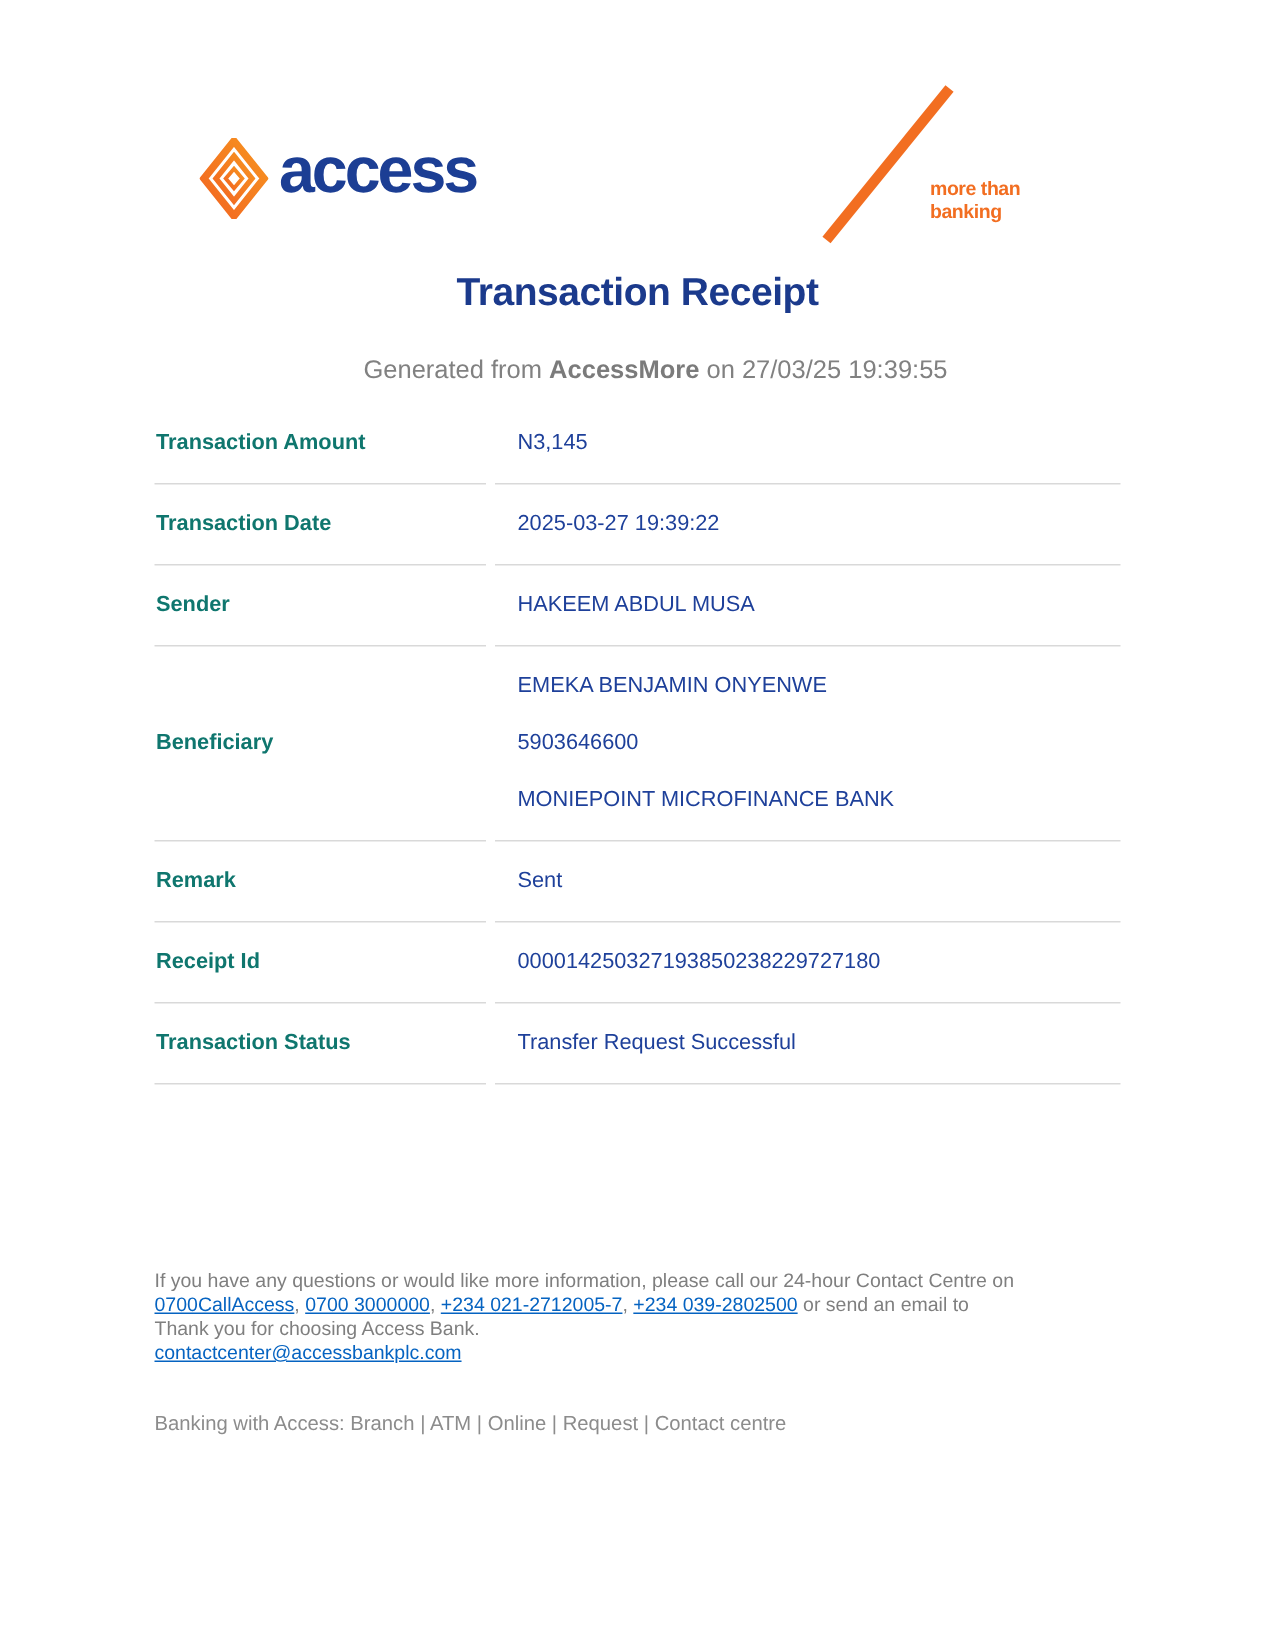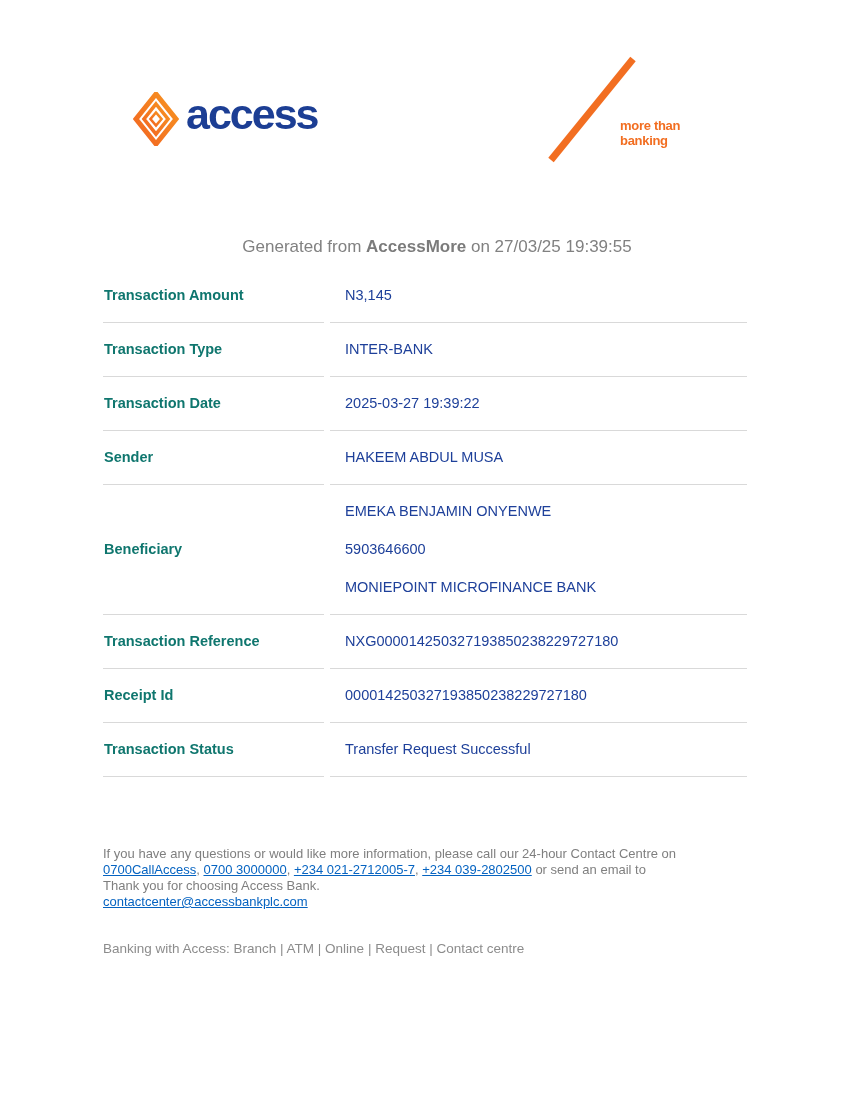--- a/index.html
+++ b/index.html
@@ -79,51 +79,48 @@
       </g>
     </svg>
     <div class="logo-text">access</div>
   </div>
 
   <svg class="slash" width="100" height="115" viewBox="0 0 100 115">
     <line x1="8" y1="108" x2="90" y2="7" stroke="#f26e21" stroke-width="7"></line>
   </svg>
   <div class="tagline">more than banking</div>
 
+  <div class="title">Transaction Receipt</div>
   <div class="subtitle"><span>Generated from </span><b>AccessMore</b><span> on 27/03/25 19:39:55</span></div>
 
   <table class="receipt">
     <tbody>
         <tr>
       <td class="lbl">Transaction Amount</td>
       <td class="val">N3,145</td>
-    </tr>
-    <tr>
-      <td class="lbl">Transaction Type</td>
-      <td class="val">INTER-BANK</td>
     </tr>
     <tr>
       <td class="lbl">Transaction Date</td>
       <td class="val">2025-03-27 19:39:22</td>
     </tr>
     <tr>
       <td class="lbl">Sender</td>
       <td class="val">HAKEEM ABDUL MUSA</td>
     </tr>
     <tr>
       <td class="lbl">Beneficiary</td>
       <td class="val">
         <div class="ben-line">EMEKA BENJAMIN ONYENWE</div>
         <div class="ben-line">5903646600</div>
         <div class="ben-line">MONIEPOINT MICROFINANCE BANK</div>
       </td>
     </tr>
     <tr>
-      <td class="lbl">Transaction Reference</td>
-      <td class="val">NXG000014250327193850238229727180</td>
+      <td class="lbl">Remark</td>
+      <td class="val">Sent</td>
     </tr>
     <tr>
       <td class="lbl">Receipt Id</td>
       <td class="val">000014250327193850238229727180</td>
     </tr>
     <tr>
       <td class="lbl">Transaction Status</td>
       <td class="val">Transfer Request Successful</td>
     </tr>
   </tbody>

